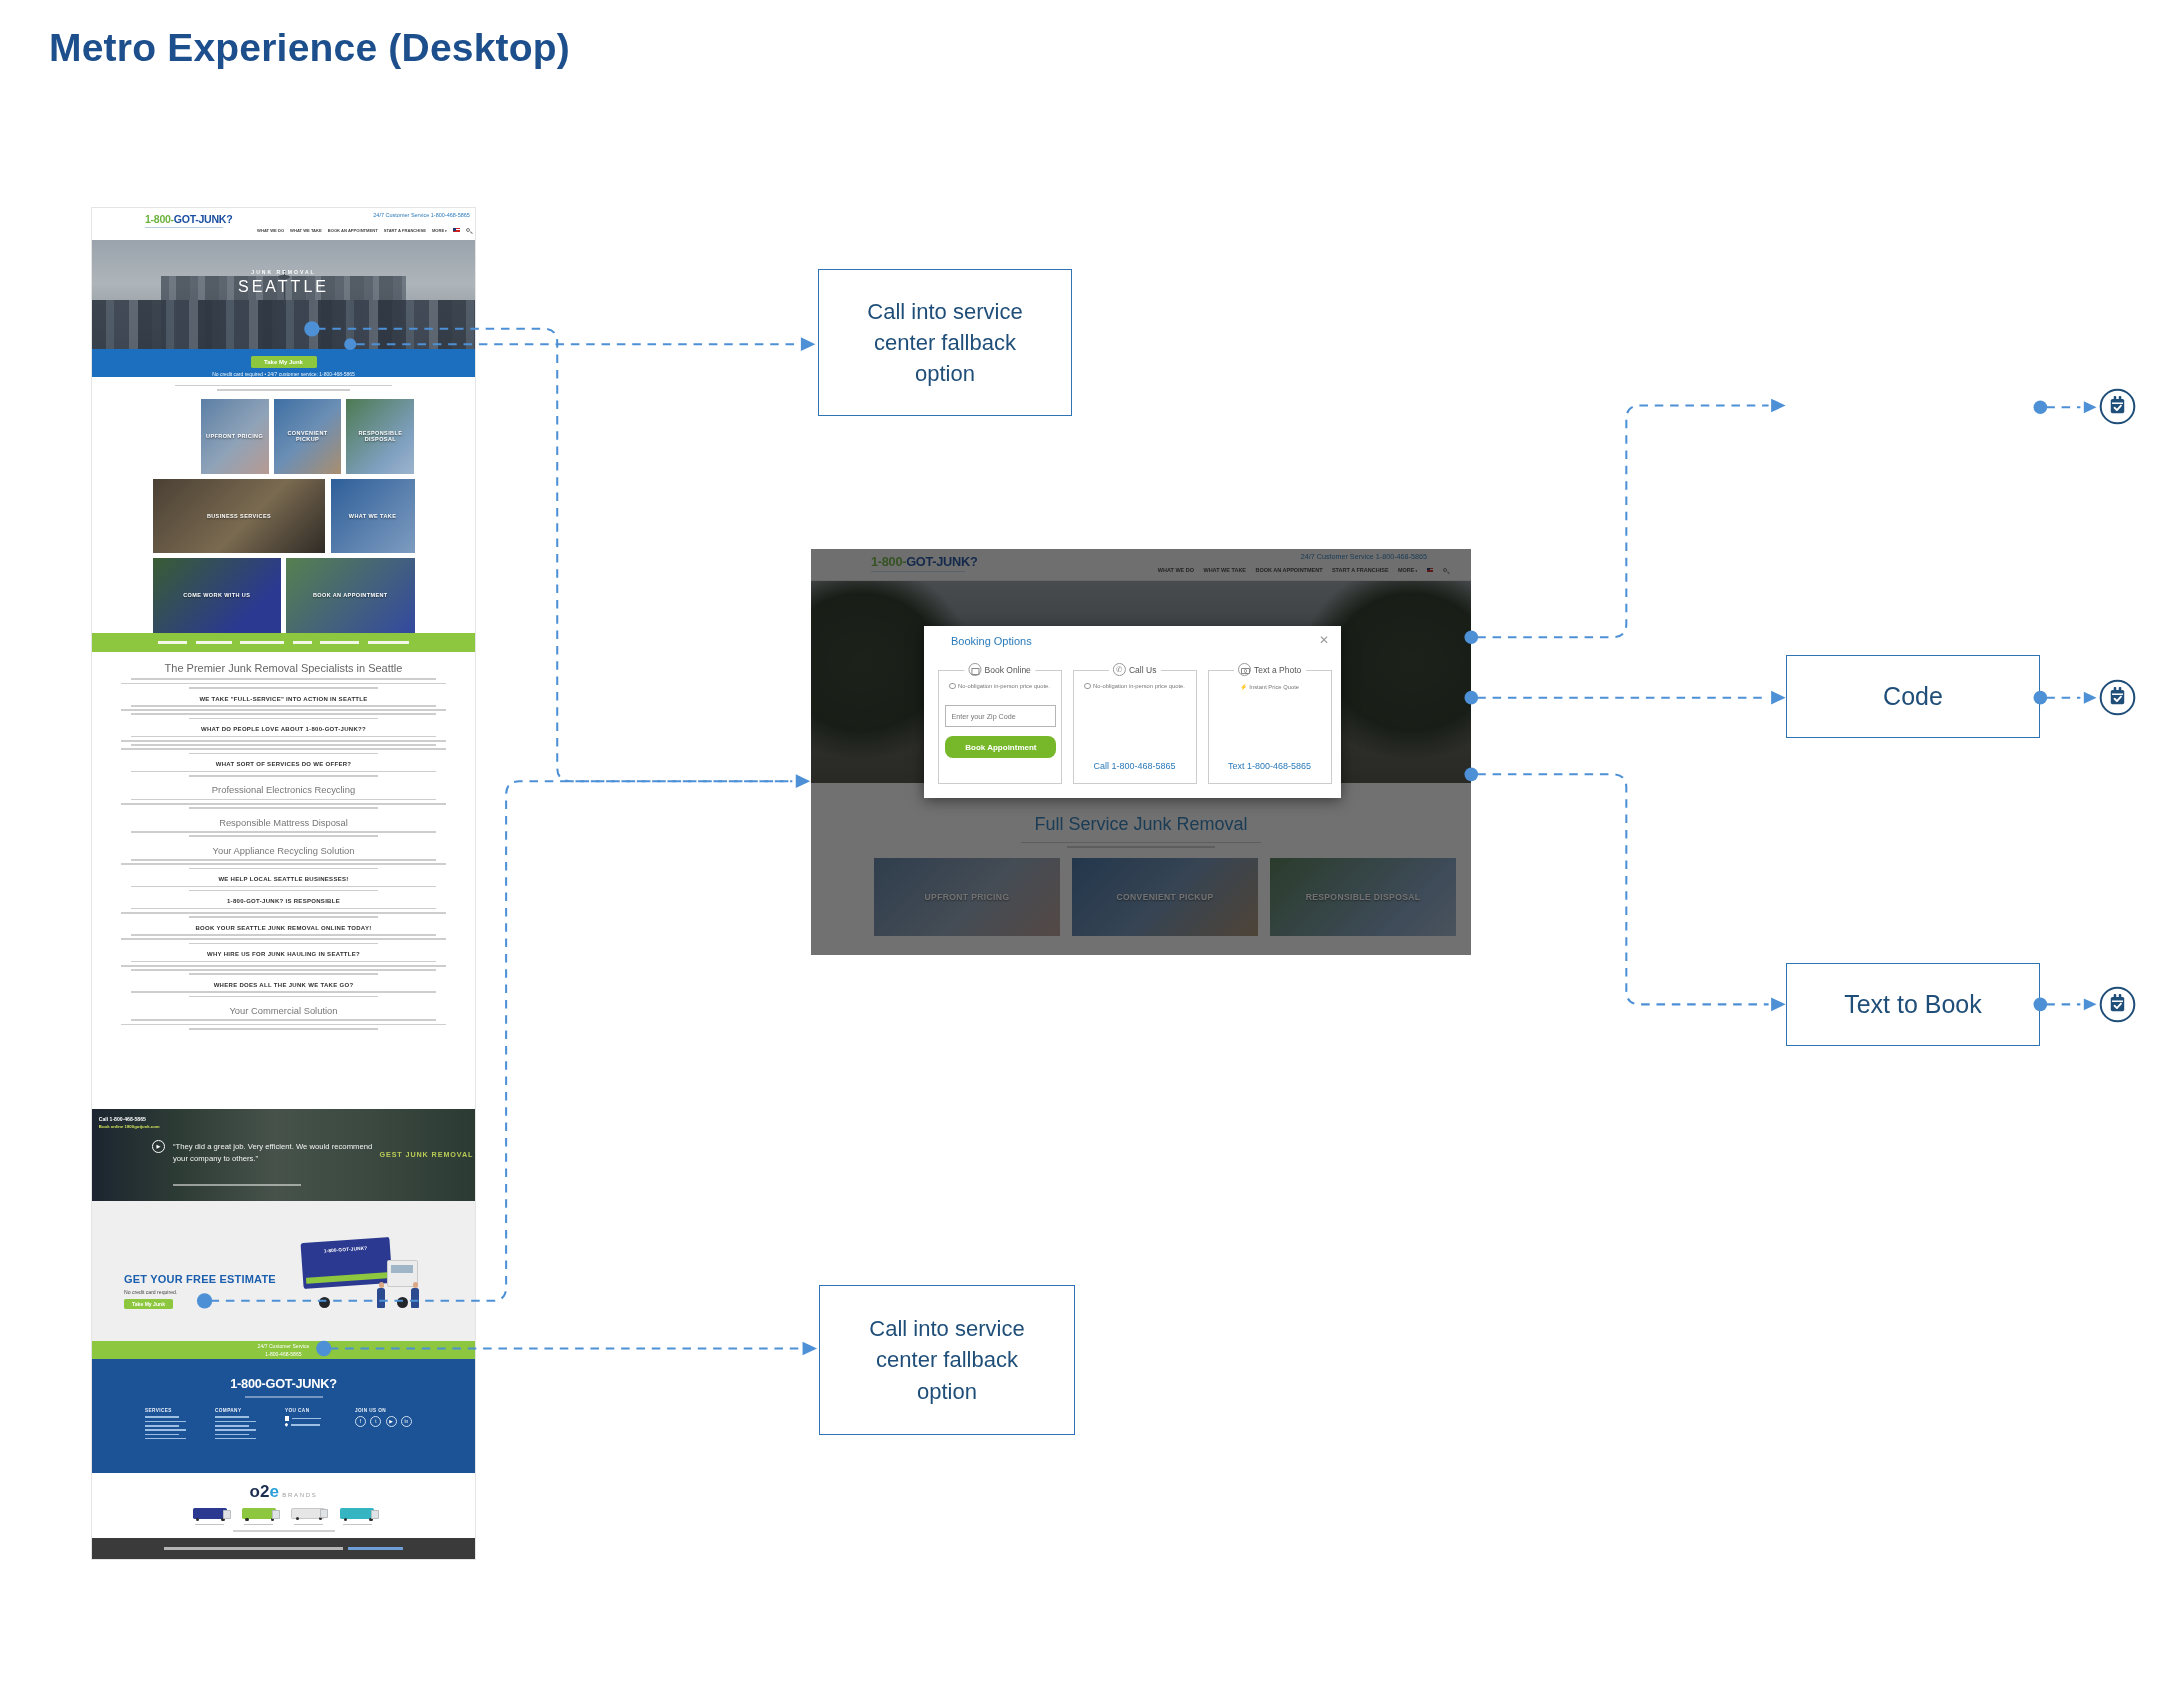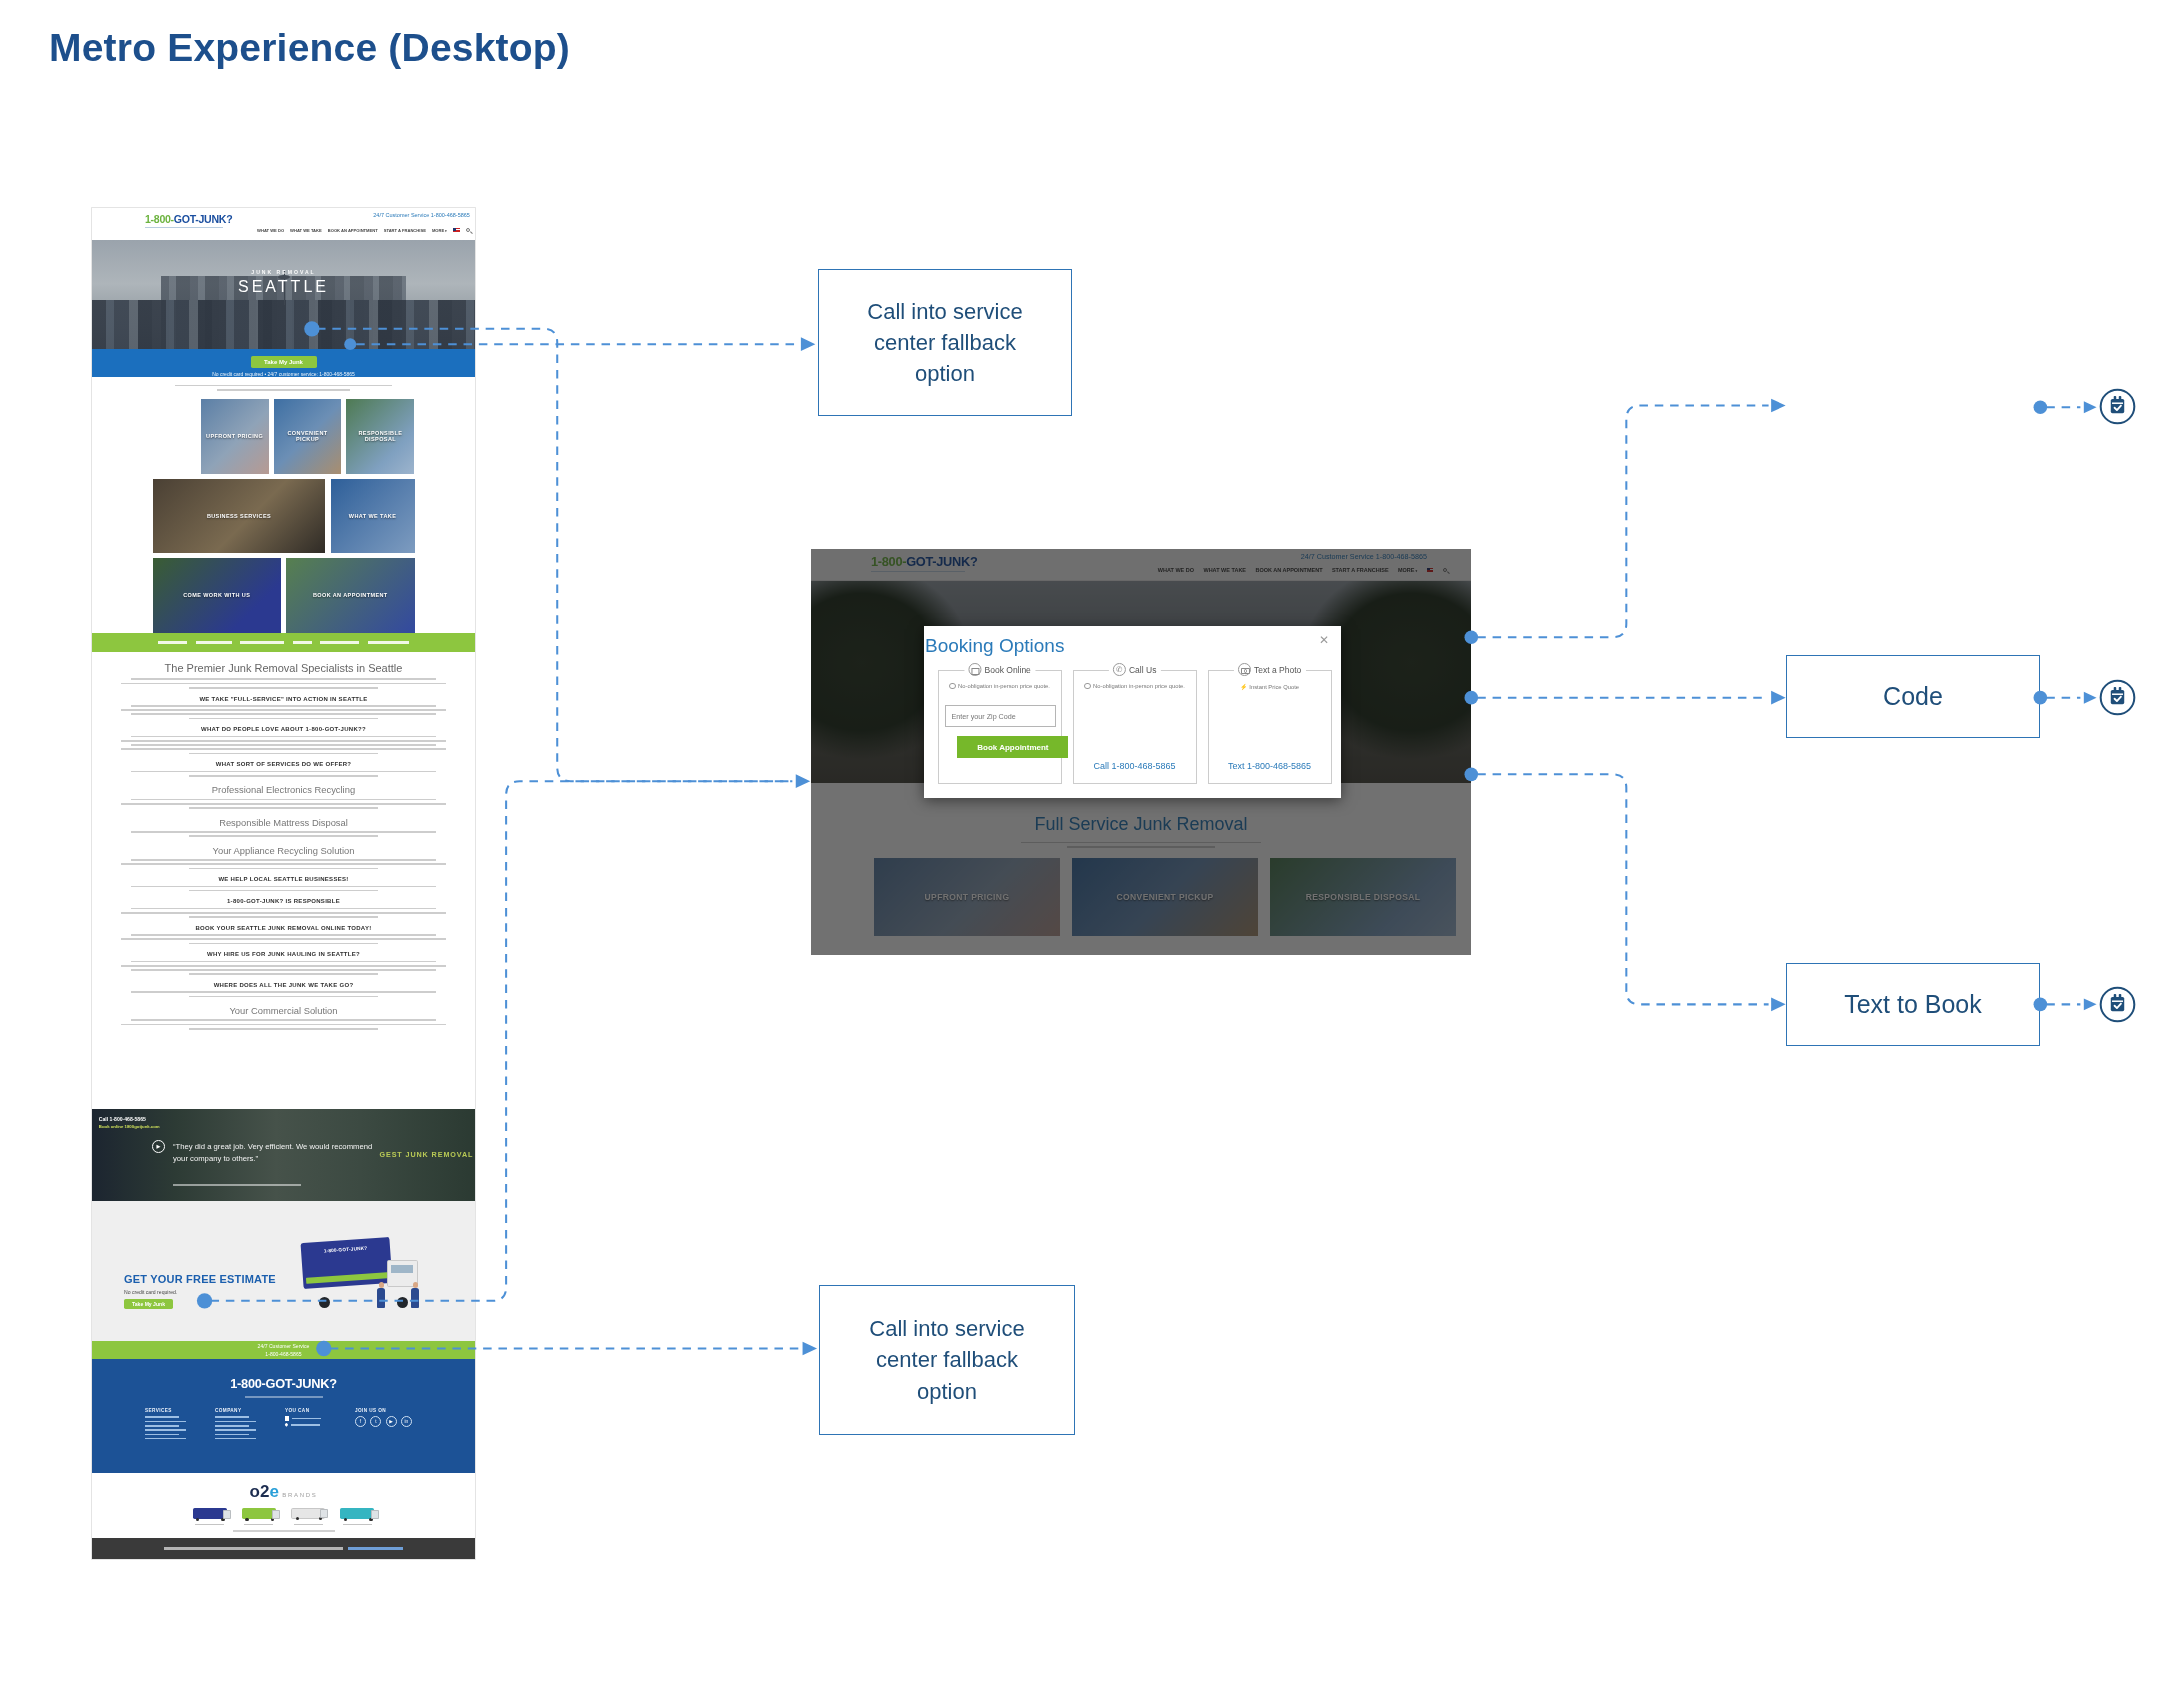--- a/index.html
+++ b/index.html
@@ -180,39 +180,39 @@
   .s2-h1 { font-size:18px; font-weight:400; color:#2a7ab9; }
   .s2-content .bars { width:256px; margin-top:6.8px; }
   .s2-tiles { display:flex; justify-content:center; gap:12px; margin-top:10.2px; }
   .s2-tiles .ptile { width:186px; height:78px; }
   .s2-tiles .ptile span { font-size:8.5px; }
   .s2-overlay { position:absolute; inset:0; background:rgba(18,18,18,.60); z-index:2; }
 
   
   .modal { position:absolute; left:113px; top:77px; width:417px; height:172px; background:#fff; z-index:3;
            box-shadow:0 2.6px 13.6px rgba(0,0,0,.5); }
-  .modal-title { position:absolute; left:1px; top:8.5px; font-size:19px; color:#2a7ab9; }
+  .modal-title { position:absolute; left:27px; top:8.5px; font-size:11px; color:#2a7ab9; }
   .modal-close { position:absolute; right:12px; top:6.8px; font-size:12px; color:#9a9a9a; }
   .opts { position:absolute; left:13.6px; top:44px; display:flex; gap:11px; }
   .opt { position:relative; width:124px; height:114px; border:0.9px solid #ccc; background:#fff; }
   .opt-legend { position:absolute; top:-7.7px; left:50%; transform:translateX(-50%); background:#fff; padding:0 4.3px;
                 display:flex; align-items:center; gap:3.4px; white-space:nowrap; }
   .opt-legend em { font-style:normal; font-size:8.5px; color:#555; }
   .opt-ic { width:12.8px; height:12.8px; border:1.2px solid #999; border-radius:50%; position:relative; flex:0 0 auto; }
   .ic-cal::after { content:""; position:absolute; left:2.6px; top:3.4px; width:6px; height:5.1px; border:0.9px solid #888; border-top:1.7px solid #888; }
   .ic-phone::before { content:"✆"; position:absolute; left:2.1px; top:0.9px; font-size:7.7px; color:#888; }
   .ic-cam::after { content:""; position:absolute; left:2.1px; top:3.8px; width:6.8px; height:4.3px; border:0.9px solid #888; border-radius:0.9px; }
   .ic-cam::before { content:""; position:absolute; left:4.7px; top:5.1px; width:1.7px; height:1.7px; border:0.9px solid #888; border-radius:50%; z-index:1; }
   .opt-note { margin:12px auto 0; width:92%; font-size:5.8px; color:#777; text-align:center; }
   .opt-note.i::before { content:""; display:inline-block; width:4.3px; height:4.3px; border:0.9px solid #999; border-radius:50%; margin-right:2.6px; vertical-align:-0.9px; }
   .opt-note.z::before { content:"⚡"; font-size:6px; margin-right:1.7px; }
   .zip-input { position:absolute; left:6.8px; top:34px; width:111px; height:22px; border:0.9px solid #b5b5b5; font-size:7.2px;
                color:#777; padding-left:5.1px; font-family:"Liberation Sans",sans-serif; background:#fff; }
   .green-btn { position:absolute; left:6.8px; top:65px; width:111px; height:22px; background:#76b82a; color:#fff;
-               font-size:8px; font-weight:700; display:flex; align-items:center; justify-content:center; border-radius:0;margin-left:12px; }
+               font-size:8px; font-weight:700; display:flex; align-items:center; justify-content:center; border-radius:8px; }
   .opt-link { position:absolute; left:0; right:0; bottom:12px; text-align:center; font-size:9px; color:#2a7ab9; }
 </style>
 </head>
 <body>
 
 <div id="canvas">
 
   <div class="diagram-title">Metro Experience (Desktop)</div>
 
   <div id="shot1" class="shot">

